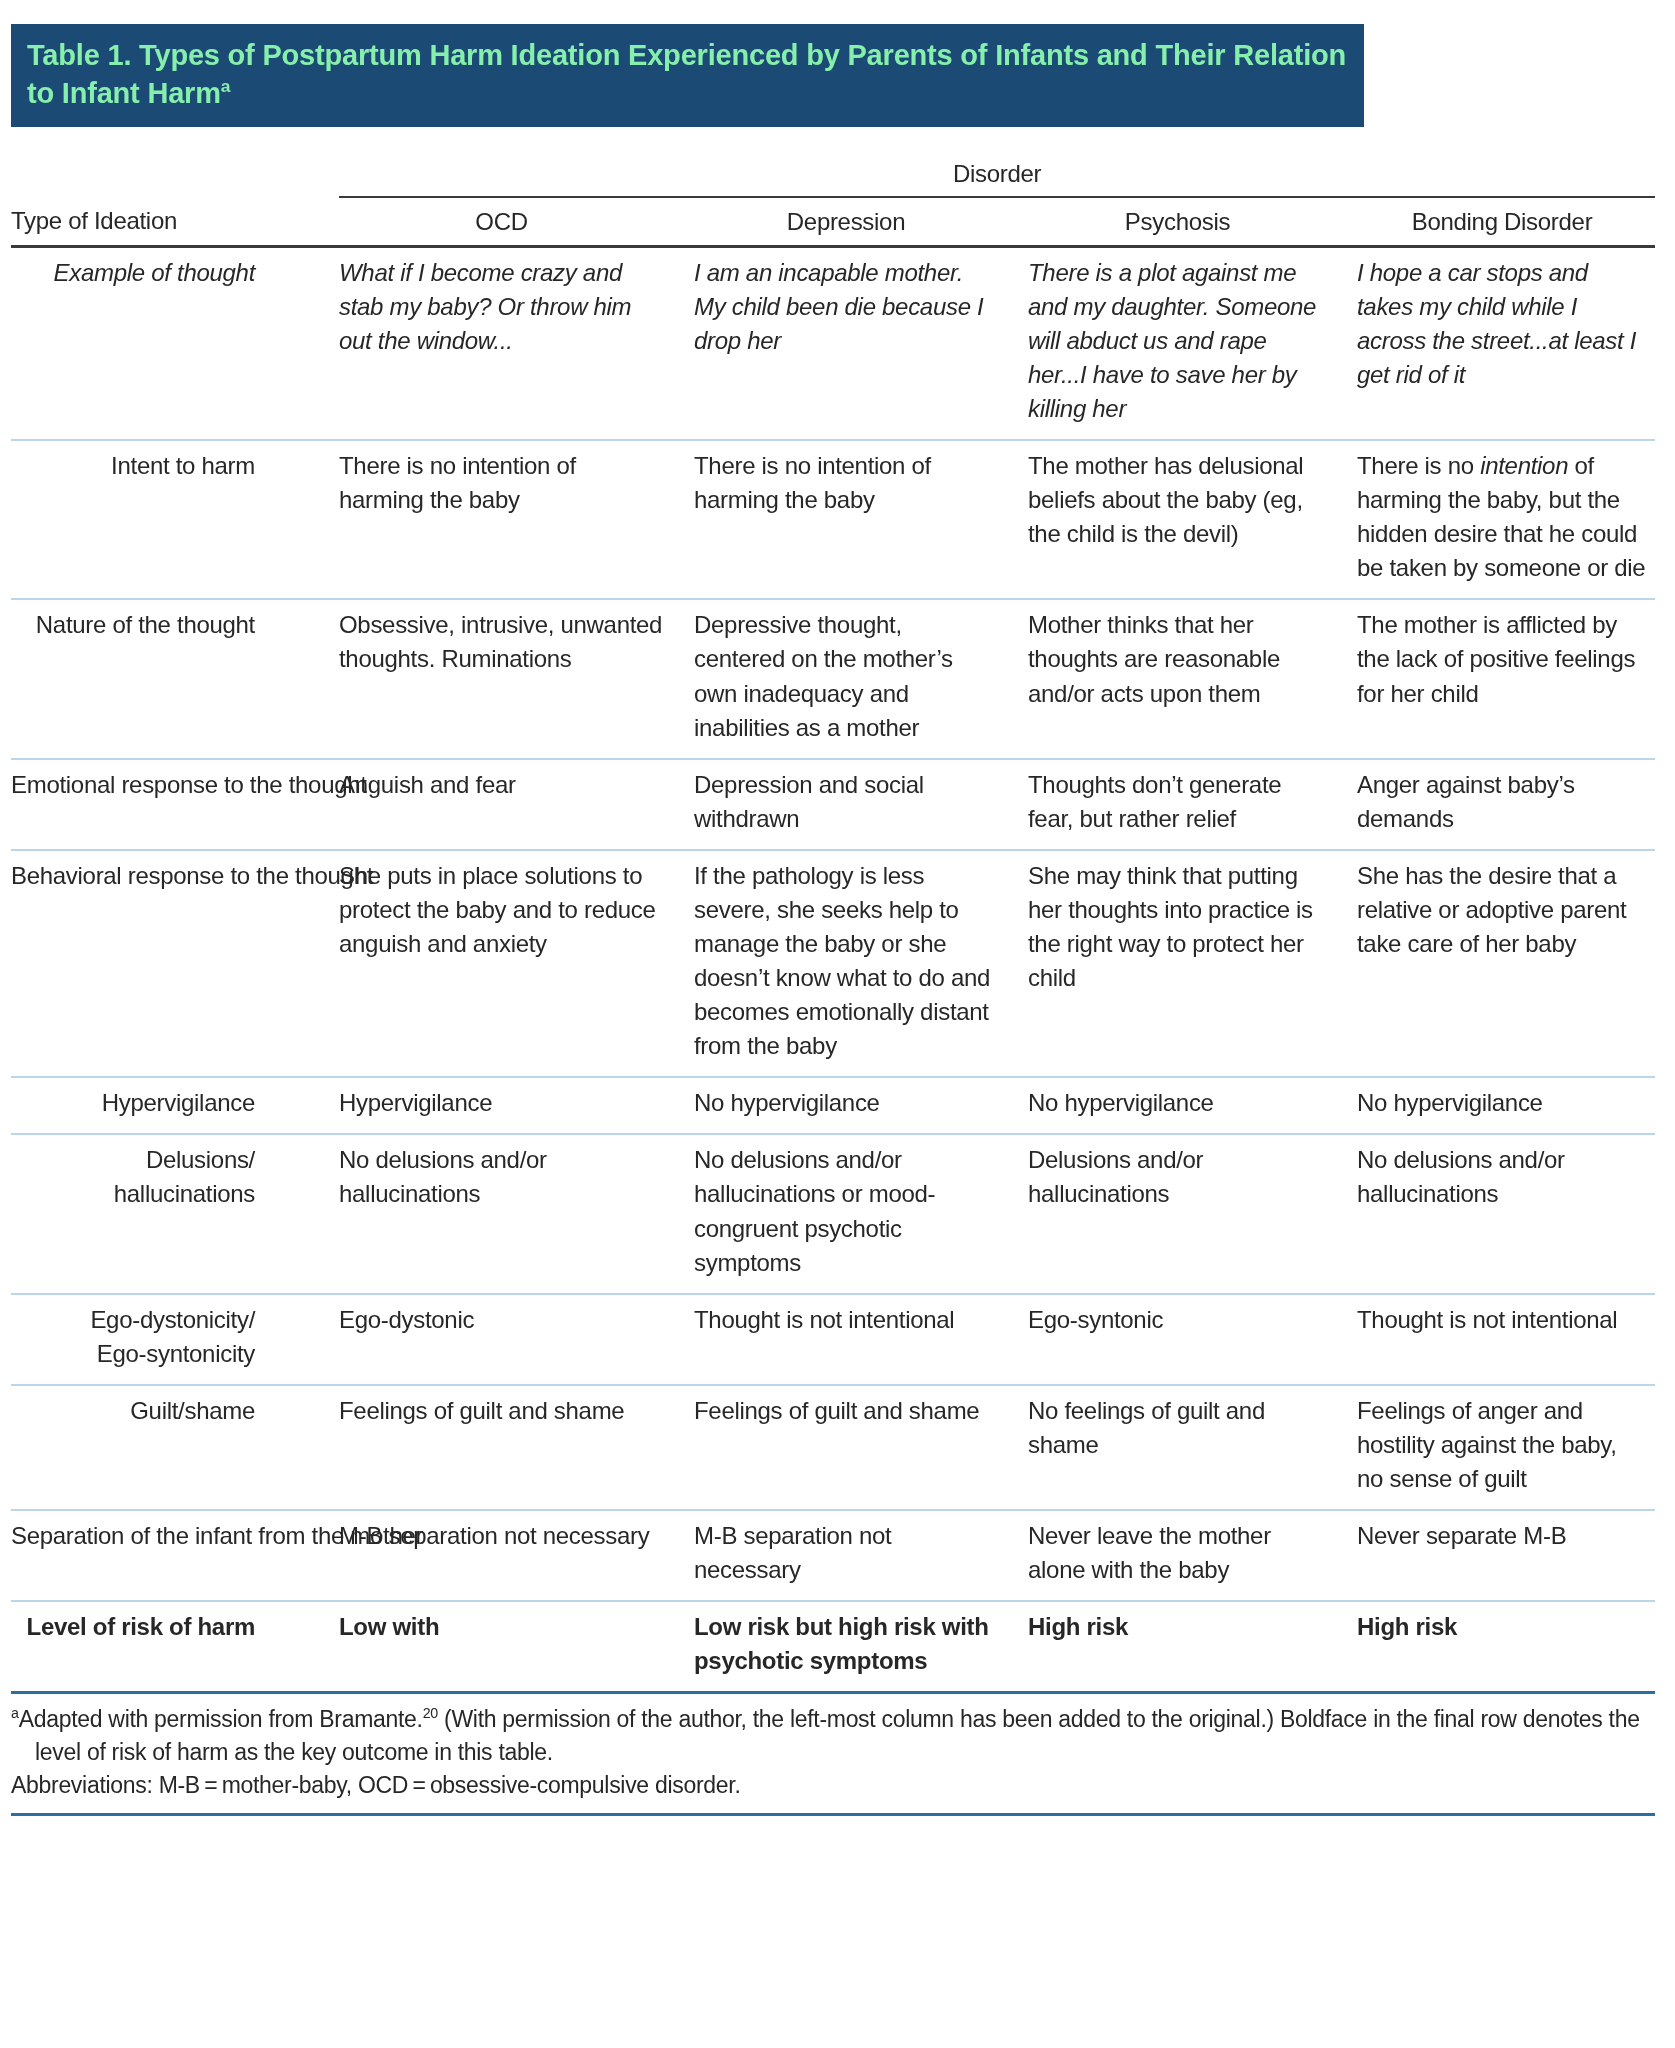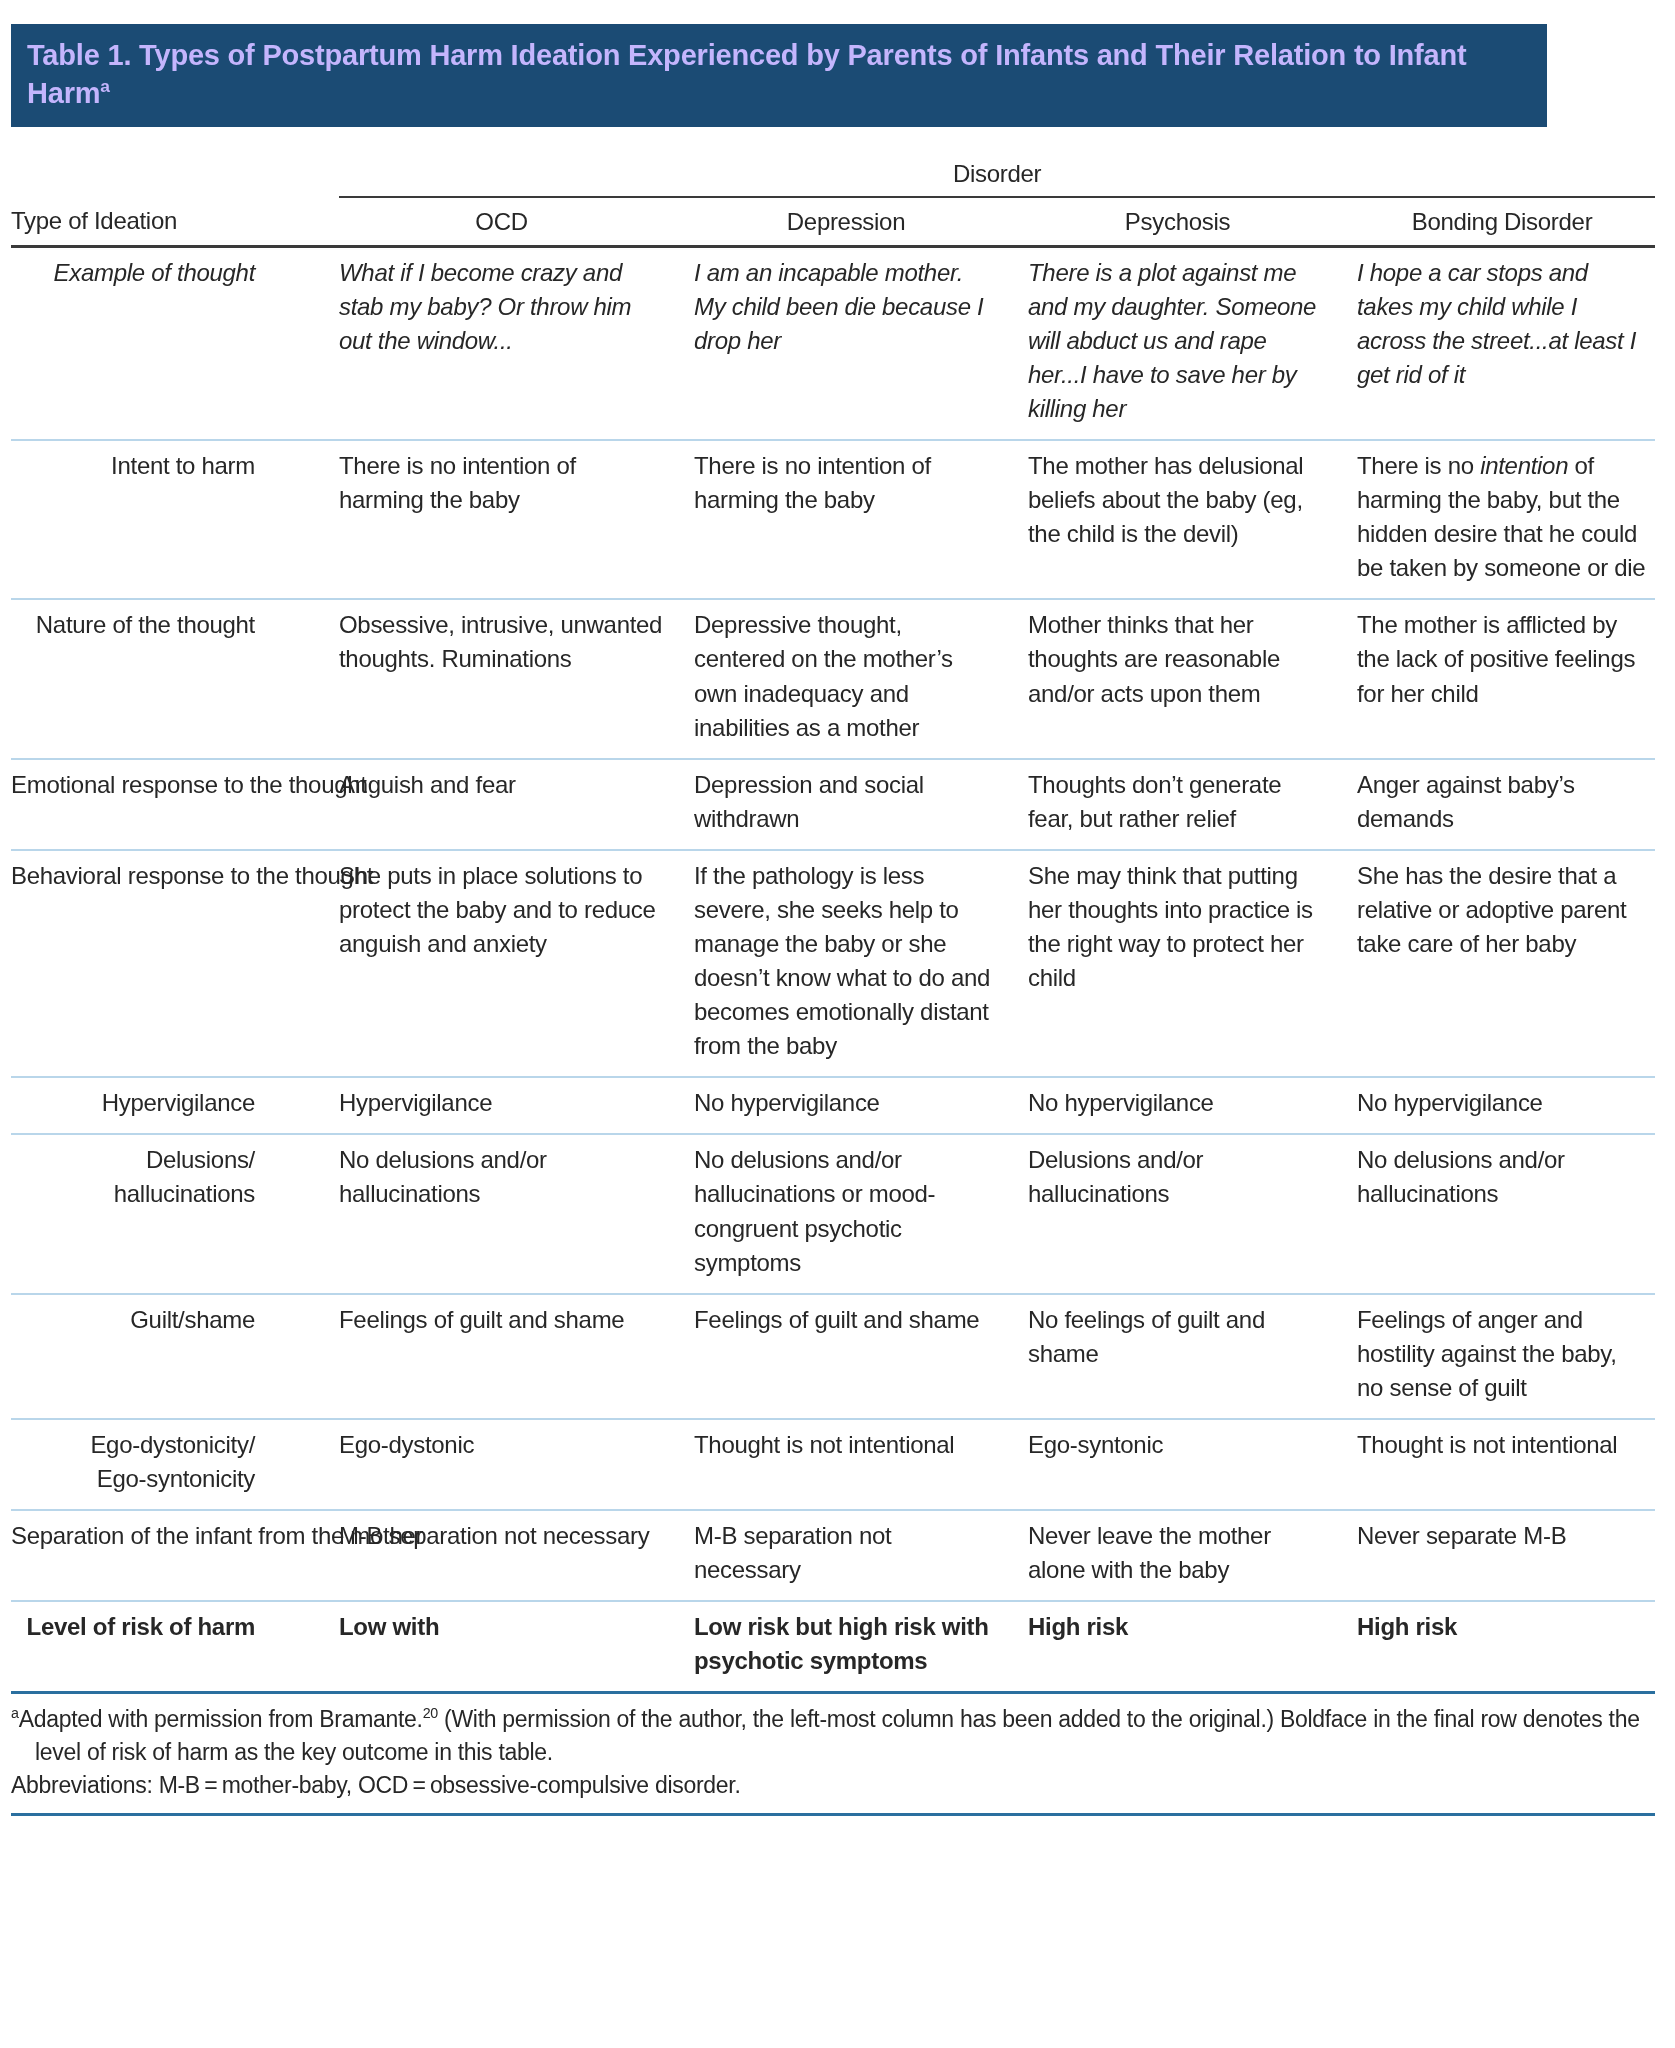--- a/index.html
+++ b/index.html
@@ -13,22 +13,22 @@
   html,body{background:#ffffff;}
   body{
     width:1675px;height:2048px;
     font-family:"Liberation Sans","DejaVu Sans",sans-serif;
     color:var(--text-color);
     padding:24px 12px 0 11px;
     overflow:hidden;
   }
   .title-bar{
     background:var(--title-bar-bg);
-    color:#c4b5fd;
-    width:1536px;
+    color:#86efac;
+    width:1353px;
     font-size:29px;
     font-weight:bold;
     line-height:1.32;
     letter-spacing:-0.2px;
     padding:12px 16px 14px 16px;
   }
   .title-bar sup{font-size:0.6em;vertical-align:super;line-height:0;}
   table{
     width:1644px;
     border-collapse:collapse;
@@ -161,32 +161,32 @@
         <td>No hypervigilance</td>
       </tr>
       <tr>
         <td class="label"><span class="nw">Delusions/</span>​<span class="nw">hallucinations</span></td>
         <td>No delusions and/or hallucinations</td>
         <td>No delusions and/or hallucinations or mood-congruent psychotic symptoms</td>
         <td>Delusions and/or hallucinations</td>
         <td>No delusions and/or hallucinations</td>
       </tr>
       <tr>
+        <td class="label"><span class="nw">Ego-dystonicity/</span>​<span class="nw">Ego-syntonicity</span></td>
+        <td>Ego-dystonic</td>
+        <td>Thought is not intentional</td>
+        <td>Ego-syntonic</td>
+        <td>Thought is not intentional</td>
+      </tr>
+      <tr>
         <td class="label"><span class="nw">Guilt/</span>​<span class="nw">shame</span></td>
         <td>Feelings of guilt and shame</td>
         <td>Feelings of guilt and shame</td>
         <td>No feelings of guilt and shame</td>
         <td>Feelings of anger and hostility against the baby, no sense of guilt</td>
-      </tr>
-      <tr>
-        <td class="label"><span class="nw">Ego-dystonicity/</span>​<span class="nw">Ego-syntonicity</span></td>
-        <td>Ego-dystonic</td>
-        <td>Thought is not intentional</td>
-        <td>Ego-syntonic</td>
-        <td>Thought is not intentional</td>
       </tr>
       <tr>
         <td class="label"><span class="nw">Separation of the infant from the mother</span></td>
         <td>M-B separation not necessary</td>
         <td>M-B separation not necessary</td>
         <td>Never leave the mother alone with the baby</td>
         <td>Never separate M-B</td>
       </tr>
       <tr class="row-bold">
         <td class="label"><span class="nw">Level of risk of harm</span></td>

